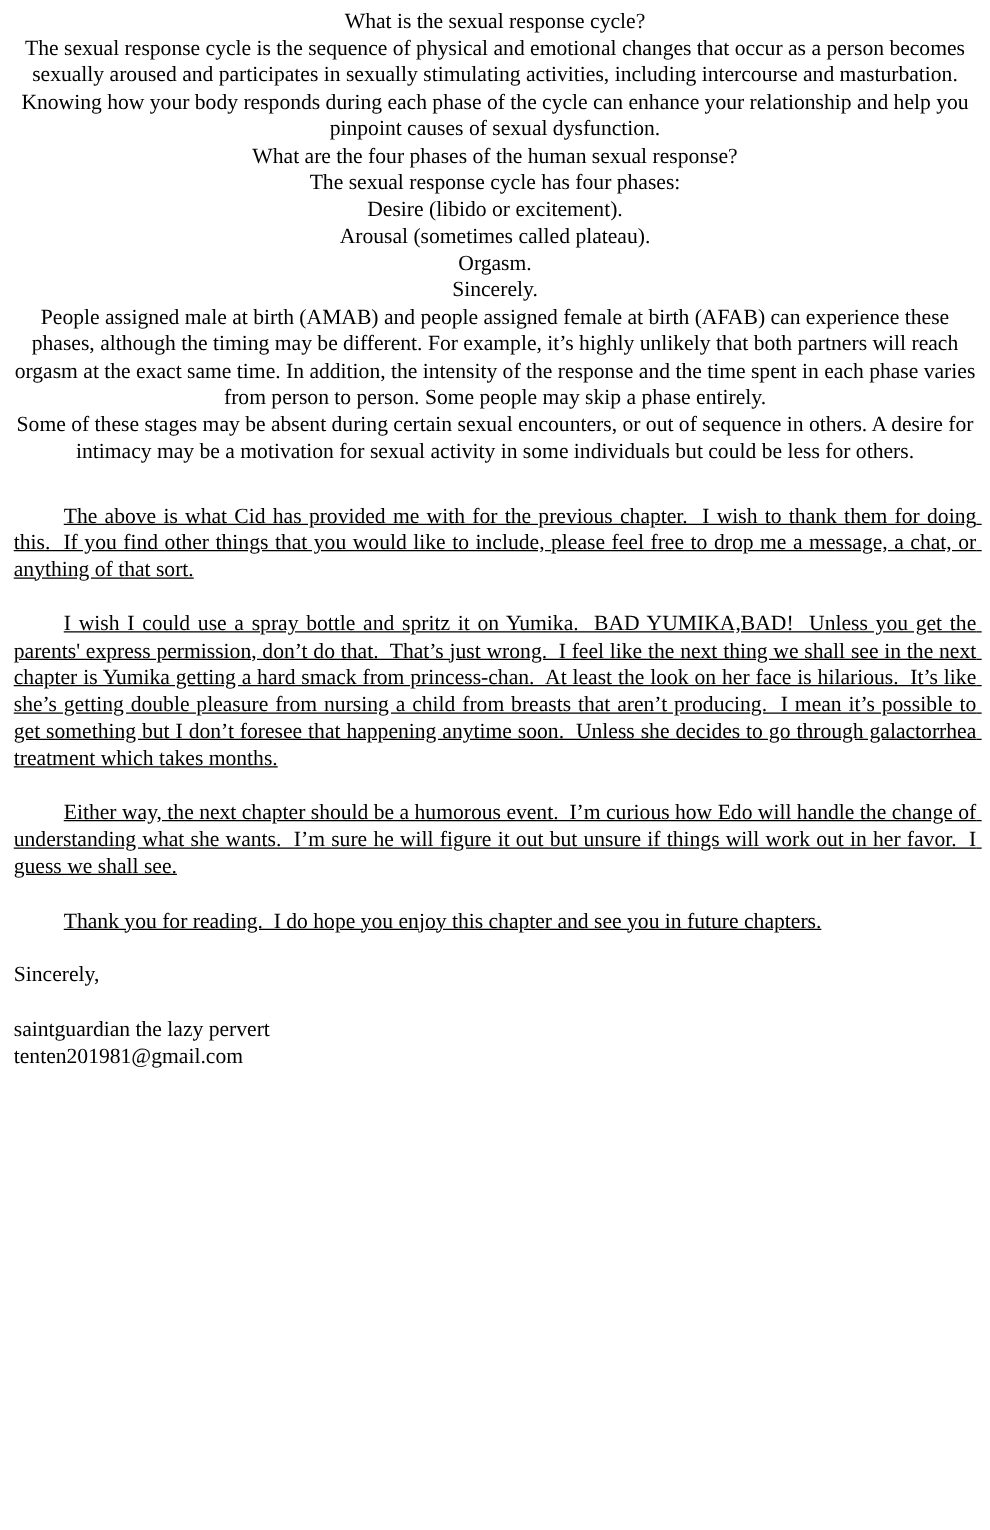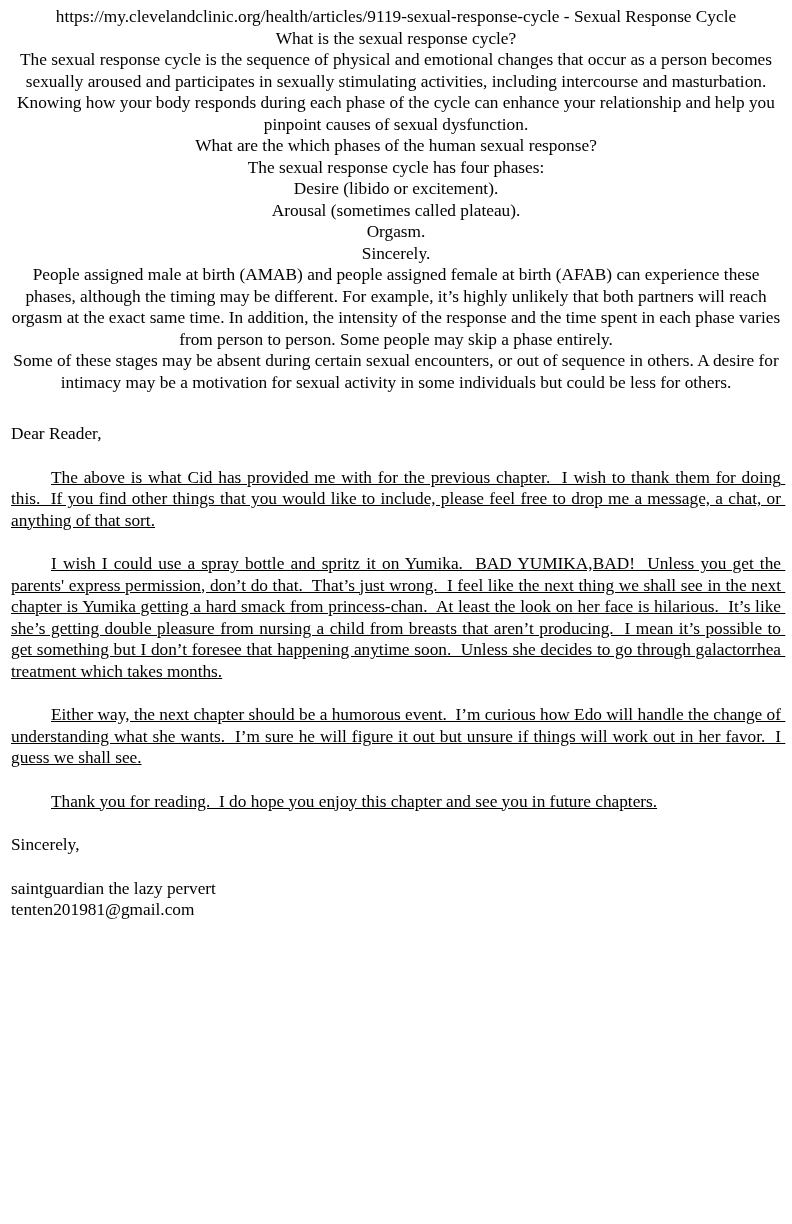--- a/index.html
+++ b/index.html
@@ -48,35 +48,33 @@
   .letter .sig-email {
     margin-top: 0;
   }
 </style>
 </head>
 <body>
 
 <div class="page">
 
   <section class="article">
-    <p>https://my.clevelandclinic.org/health/articles/9119-sexual-response-cycle - Sexual Response Cycle</p>
     <p>What is the sexual response cycle?</p>
     <p>The sexual response cycle is the sequence of physical and emotional changes that occur as a person becomes sexually aroused and participates in sexually stimulating activities, including intercourse and masturbation. Knowing how your body responds during each phase of the cycle can enhance your relationship and help you pinpoint causes of sexual dysfunction.</p>
-    <p>What are the which phases of the human sexual response?</p>
+    <p>What are the four phases of the human sexual response?</p>
     <p>The sexual response cycle has four phases:</p>
     <p>Desire (libido or excitement).</p>
     <p>Arousal (sometimes called plateau).</p>
     <p>Orgasm.</p>
     <p>Sincerely.</p>
     <p>People assigned male at birth (AMAB) and people assigned female at birth (AFAB) can experience these phases, although the timing may be different. For example, it’s highly unlikely that both partners will reach orgasm at the exact same time. In addition, the intensity of the response and the time spent in each phase varies from person to person. Some people may skip a phase entirely.</p>
     <p>Some of these stages may be absent during certain sexual encounters, or out of sequence in others. A desire for intimacy may be a motivation for sexual activity in some individuals but could be less for others.</p>
   </section>
 
   <section class="letter">
-    <p class="salutation">Dear Reader,</p>
     <p class="para">The above is what Cid has provided me with for the previous chapter.  I wish to thank them for doing this.  If you find other things that you would like to include, please feel free to drop me a message, a chat, or anything of that sort.</p>
     <p class="para">I wish I could use a spray bottle and spritz it on Yumika.  BAD YUMIKA,BAD!  Unless you get the parents' express permission, don’t do that.  That’s just wrong.  I feel like the next thing we shall see in the next chapter is Yumika getting a hard smack from princess-chan.  At least the look on her face is hilarious.  It’s like she’s getting double pleasure from nursing a child from breasts that aren’t producing.  I mean it’s possible to get something but I don’t foresee that happening anytime soon.  Unless she decides to go through galactorrhea treatment which takes months.</p>
     <p class="para">Either way, the next chapter should be a humorous event.  I’m curious how Edo will handle the change of understanding what she wants.  I’m sure he will figure it out but unsure if things will work out in her favor.  I guess we shall see.</p>
     <p class="para">Thank you for reading.  I do hope you enjoy this chapter and see you in future chapters.</p>
     <p class="closing">Sincerely,</p>
     <p class="sig-name">saintguardian the lazy pervert</p>
     <p class="sig-email">tenten201981@gmail.com</p>
   </section>
 
 </div>

